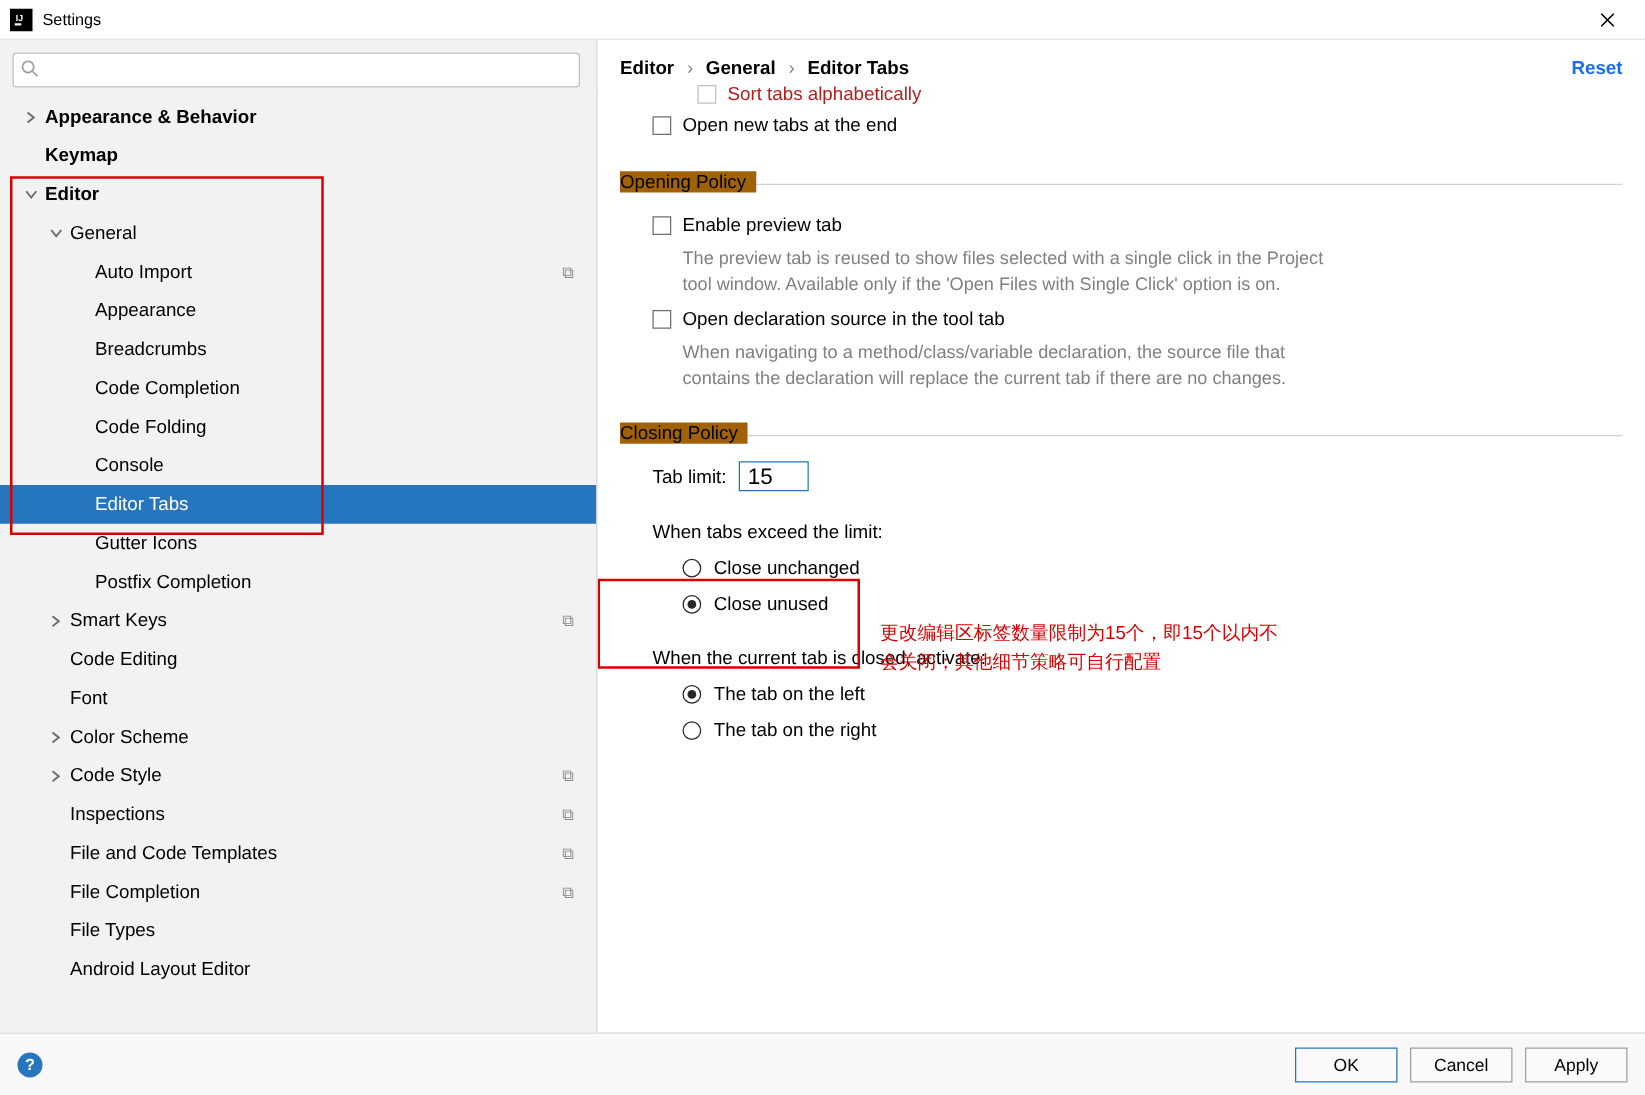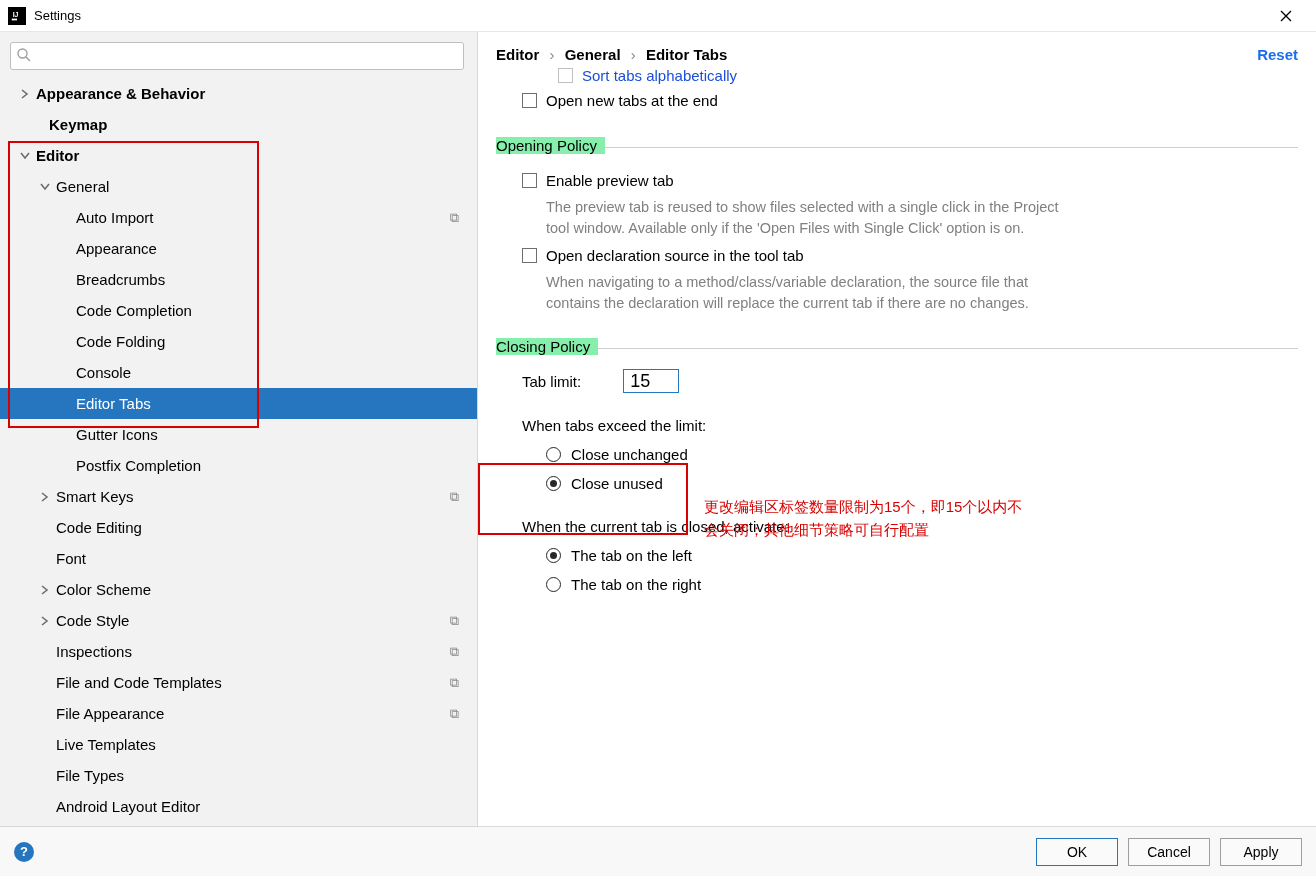--- a/index.html
+++ b/index.html
@@ -140,36 +140,36 @@
     overflow:auto;
     flex:1;
     position:relative;
   }
   .chk-row {
     display:flex;
     align-items:center;
     margin:8px 0 8px 26px;
     font-size:15px;
   }
-  .chk-row.cut { color:#1d4ed8; margin-top:0;padding-left:36px;}
+  .chk-row.cut { color:#b91c1c; margin-top:0;padding-left:36px;}
   .chk-box {
     width:15px;height:15px;border:1px solid #6e6e6e;margin-right:9px;
     flex-shrink:0;
     background:#fff;
   }
   .chk-box.cut{border-color:#c0c0c0;}
   .section {
     margin-top:28px;
     position:relative;
   }
   .section-title {
     font-size:15px;
     color:#000;
     display:inline-block;
-    background:#86efac;
+    background:#a16207;
     padding-right:8px;
     position:relative;
     z-index:1;
   }
   .section-line {
     position:absolute;
     top:10px;left:0;right:0;
     border-top:1px solid #d0d0d0;
   }
   .desc {
@@ -177,21 +177,21 @@
     font-size:14.5px;
     margin:6px 0 8px 50px;
     max-width:520px;
     line-height:1.45;
   }
   .sub-label {
     margin:24px 0 10px 26px;
     font-size:15px;
   }
   .field-row {
-    display:flex;align-items:center;margin:14px 0 10px 26px;font-size:15px;gap:32px;
+    display:flex;align-items:center;margin:14px 0 10px 26px;font-size:15px;
   }
   .field-row input[type=text]{
     width:56px;height:24px;border:1px solid #2675bf;
     padding:0 6px;margin-left:10px;font-size:18px;
   }
   .radio-row {
     display:flex;align-items:center;margin:12px 0 12px 50px;font-size:15px;
   }
   .radio {
     width:15px;height:15px;border:1.5px solid #272727;border-radius:50%;
@@ -268,21 +268,21 @@
 
     <div class="tree">
       <div class="row depth0 has-arrow bold">
         <span class="arrow">
           <svg width="10" height="10" viewBox="0 0 10 10">
               <path d="M2 1 L7 5 L2 9" fill="none" stroke="#6e6e6e" stroke-width="1.6"></path>
             </svg>
         </span>
         <span>Appearance &amp; Behavior</span>
       </div>
-      <div class="row depth0 bold" style="padding-left:49px">
+      <div class="row depth0 bold" style="padding-left:36px">
         <span>Keymap</span>
       </div>
       <div class="row depth0 has-arrow bold">
         <span class="arrow">
           <svg width="10" height="10" viewBox="0 0 10 10">
               <path d="M1 2 L5 7 L9 2" fill="none" stroke="#6e6e6e" stroke-width="1.6"></path>
             </svg>
         </span>
         <span>Editor</span>
       </div>
@@ -356,26 +356,23 @@
       </div>
       <div class="row depth1" style="padding-left:56px">
         <span>Inspections</span>
         <span class="copy-icon">⧉</span>
       </div>
       <div class="row depth1" style="padding-left:56px">
         <span>File and Code Templates</span>
         <span class="copy-icon">⧉</span>
       </div>
       <div class="row depth1" style="padding-left:56px">
-        <span>File Appearance</span>
-        <span class="copy-icon">⧉</span>
-      </div>
-      <div class="row depth1" style="padding-left:56px">
-          <span>Live Templates</span>
-        </div>
+        <span>File Completion</span>
+        <span class="copy-icon">⧉</span>
+      </div>
       <div class="row depth1" style="padding-left:56px">
           <span>File Types</span>
         </div>
       <div class="row depth1" style="padding-left:56px">
           <span>Android Layout Editor</span>
         </div>
     </div>
 
     <div class="red-box1" style="left:8px;top:109px;width:251px;height:287px;"></div>
   </div>

